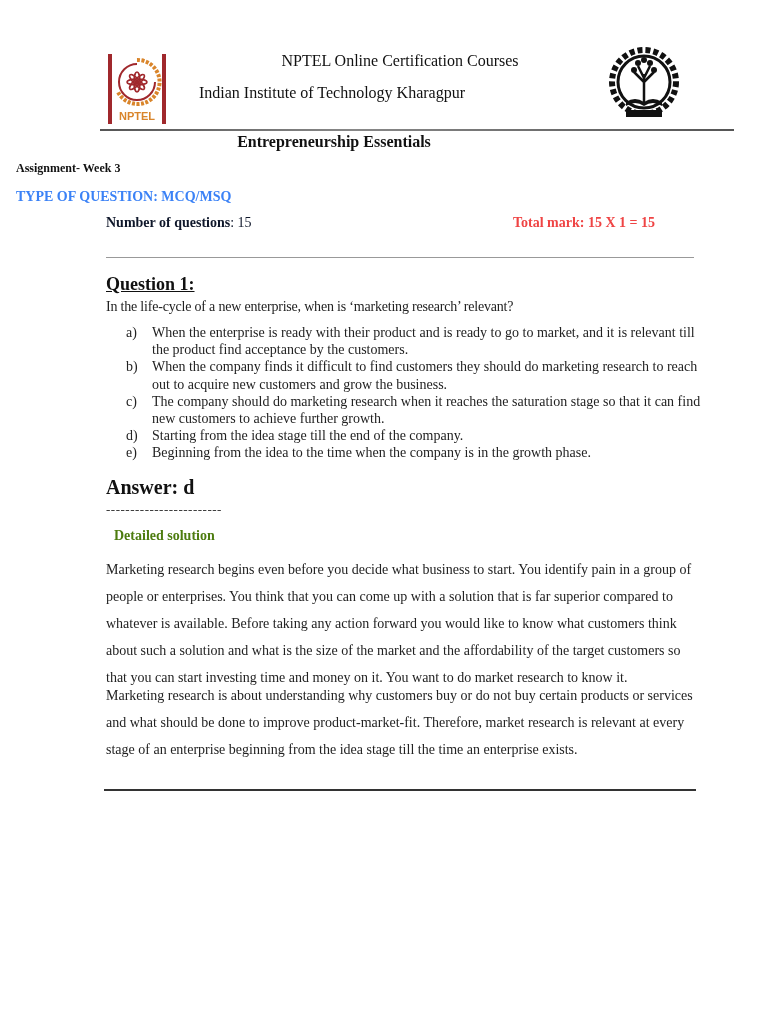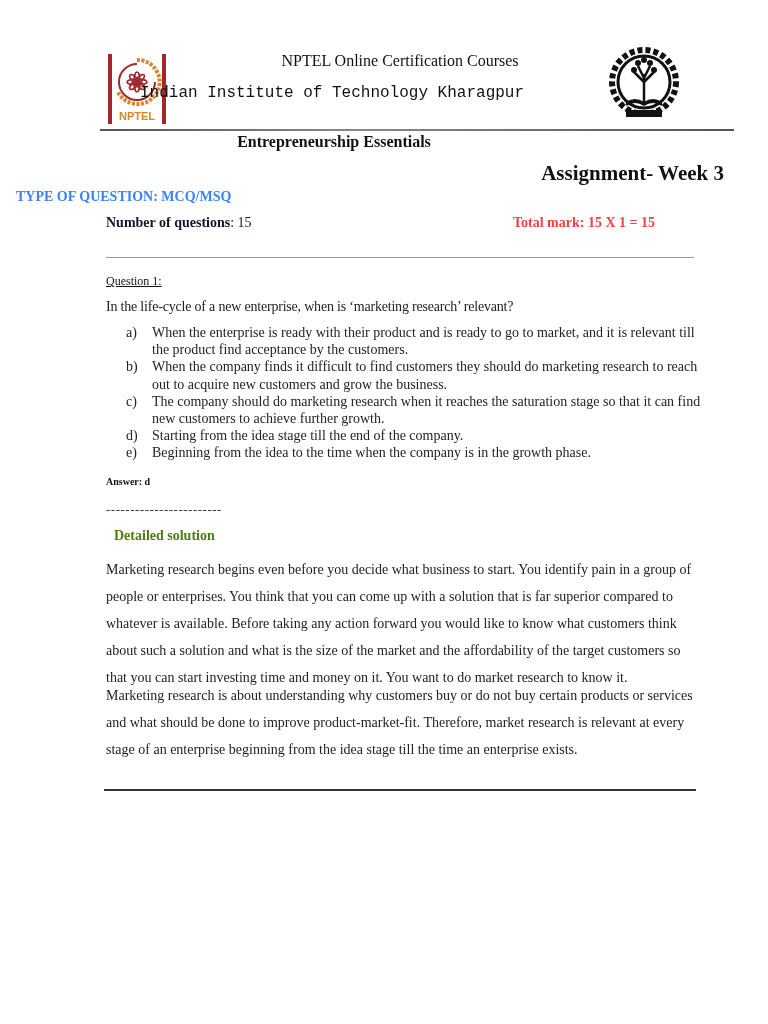--- a/index.html
+++ b/index.html
@@ -1,36 +1,36 @@
 <!DOCTYPE html>
 <html><head>
   <meta charset="utf-8">
   <style>
     html, body { margin: 0; padding: 0; background: #ffffff; }
     body { width: 768px; height: 1024px; position: relative; overflow: hidden; font-family: "Liberation Serif", "DejaVu Serif", serif; color: #222; }
     .abs { position: absolute; margin-left: 16px; }
     .logo-left { left: 90px; top: 52px; width: 62px; height: 74px; }
     .logo-right { left: 592px; top: 44px; width: 72px; height: 80px; }
     .hdr1 { left: 0; width: 768px; top: 52px; text-align: center; font-size: 16px; color: #111; }
-    .hdr2 { left: 0; width: 632px; top: 84px; text-align: center; font-size: 16px; color: #111; font-family: Liberation Mono, monospace; }
+    .hdr2 { left: 0; width: 632px; top: 84px; text-align: center; font-size: 16px; color: #111; }
     .rule-top { left: 84px; top: 129px; width: 634px; height: 2px; background: linear-gradient(to right, #555, #888 40%, #555); }
     .title { left: 0; width: 636px; top: 133px; text-align: center; font-size: 16px; font-weight: bold; color: #111; }
-    .subtitle { left: 0; width: 708px; top: 161px; text-align: right; font-size: 21px; font-weight: bold; color: #111; }
+    .subtitle { left: 0; width: 708px; top: 161px; text-align: left; font-size: 12px; font-weight: bold; color: #111; }
     .type { left: 0; width: 768px; top: 189px; text-align: left; font-size: 14px; font-weight: bold; color: #3b82f6; }
     .numq { left: 90px; top: 215px; font-size: 14px; color: #0f172a; }
     .numq b { font-weight: bold; }
     .total { left: 497px; top: 215px; font-size: 14px; font-weight: bold; color: #ef4444; }
     .rule-mid { left: 90px; top: 257px; width: 588px; height: 1px; background: #999; }
-    .qtitle { left: 90px; top: 274px; font-size: 12px; font-weight: normal; text-decoration: underline; color: #111; }
+    .qtitle { left: 90px; top: 274px; font-size: 18px; font-weight: bold; text-decoration: underline; color: #111; }
     .qtext { left: 90px; top: 299px; font-size: 14px; color: #222; font-family: "Liberation Serif", serif; letter-spacing: -0.2px; }
     .options { left: 110px; top: 324px; width: 575px; font-size: 14px; color: #222; line-height: 17.2px; }
     .opt { display: flex; }
     .opt .lbl { width: 26px; flex: none; }
     .opt .txt { flex: 1; }
-    .answer { left: 90px; top: 476px; font-size: 10px; font-weight: bold; color: #111; }
+    .answer { left: 90px; top: 476px; font-size: 20px; font-weight: bold; color: #111; }
     .dashes { left: 90px; top: 502px; font-size: 13px; color: #333; letter-spacing: 0.5px; }
     .dsol { left: 98px; top: 528px; font-size: 14px; font-weight: bold; color: #4d7c0f; }
     .para { left: 90px; width: 590px; font-size: 14px; color: #222; line-height: 27px; }
     .p1 { top: 556px; }
     .p2 { top: 682px; }
     .rule-bot { left: 88px; top: 789px; width: 592px; height: 2px; background: #333; }
   </style>
 </head>
 <body>
 

